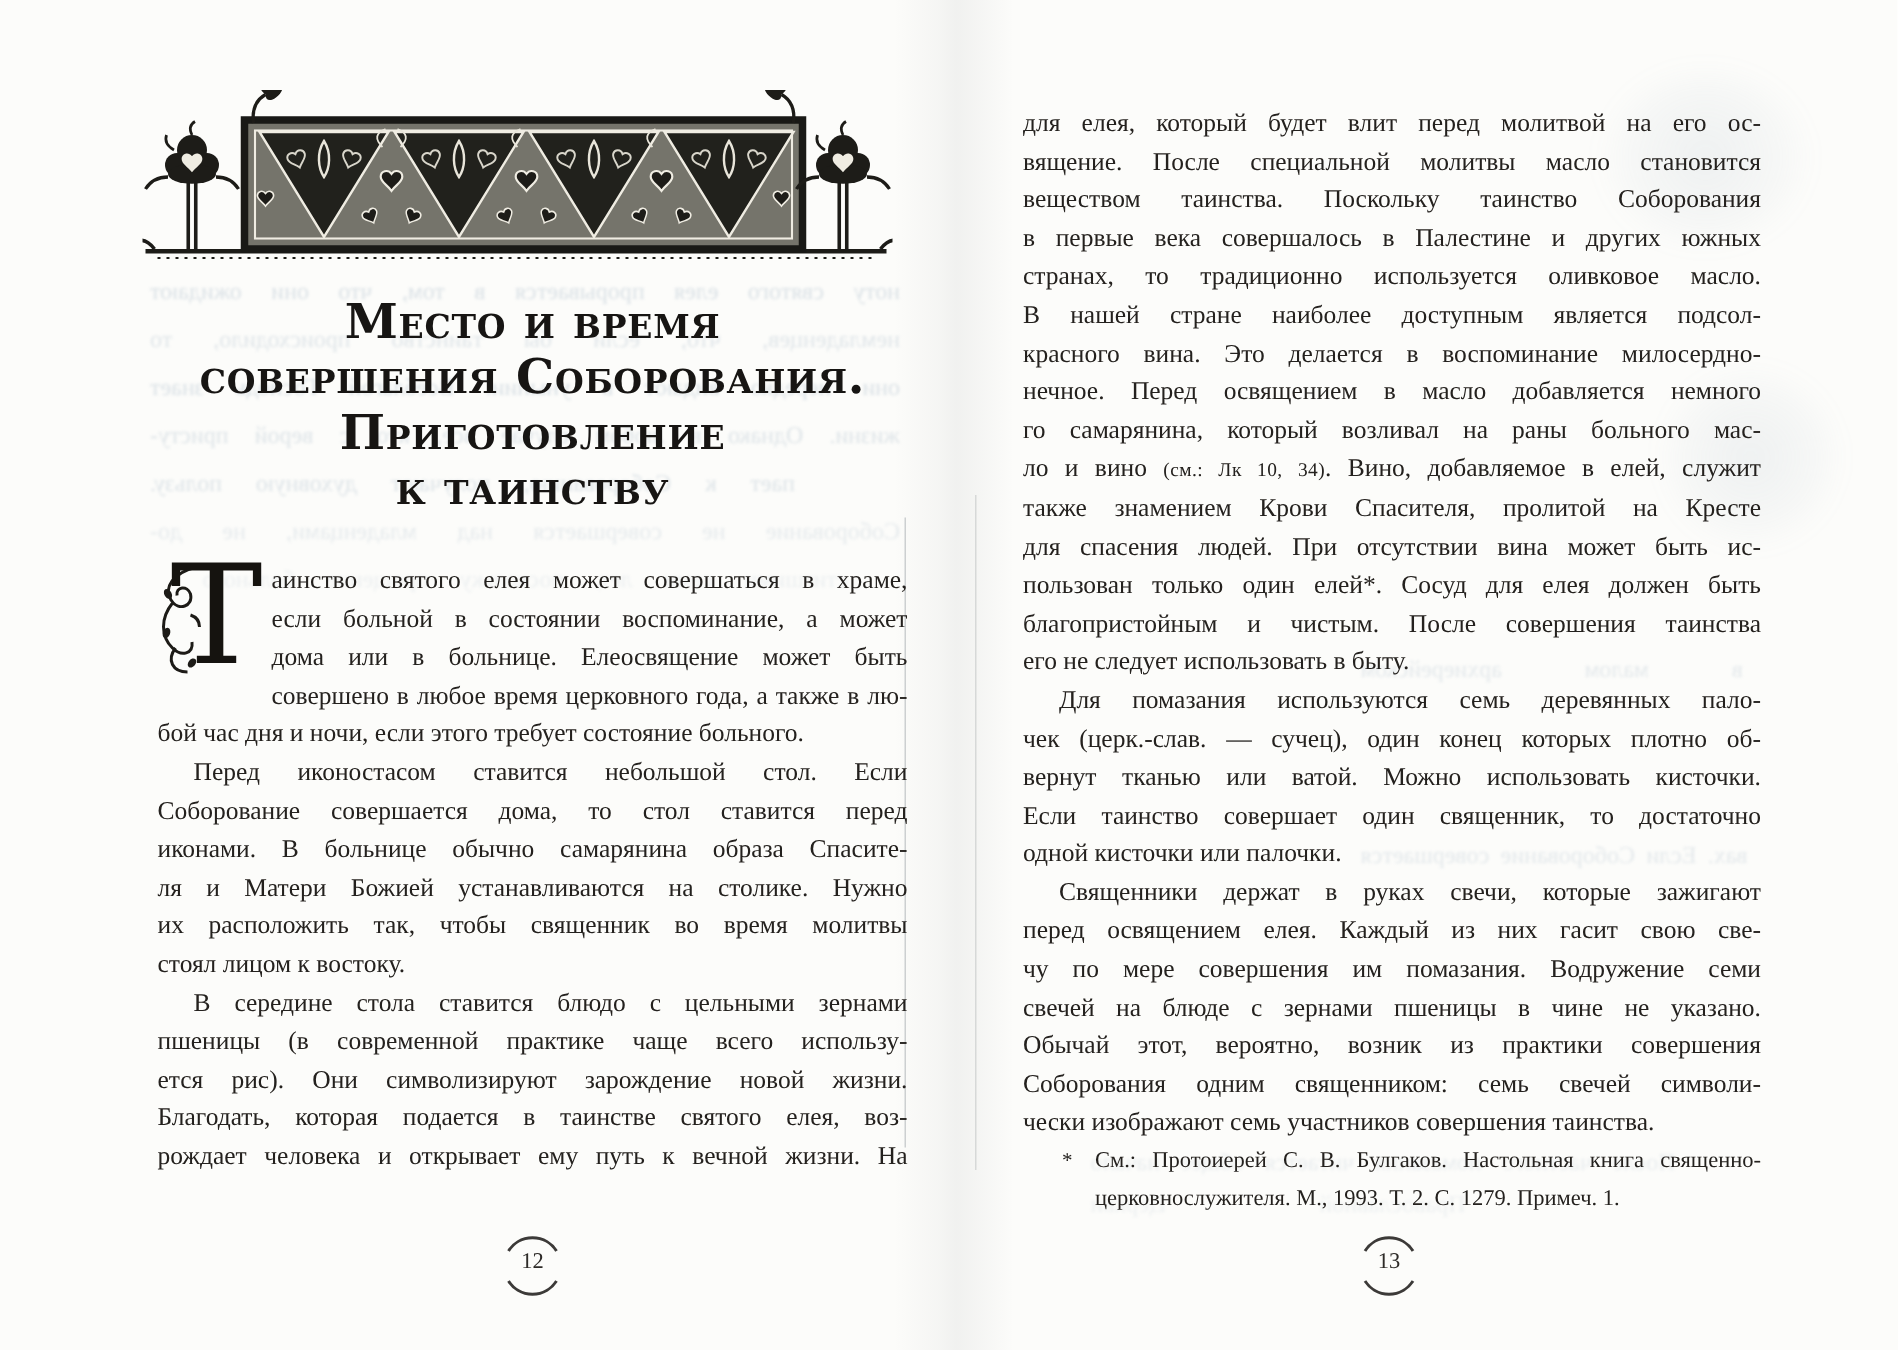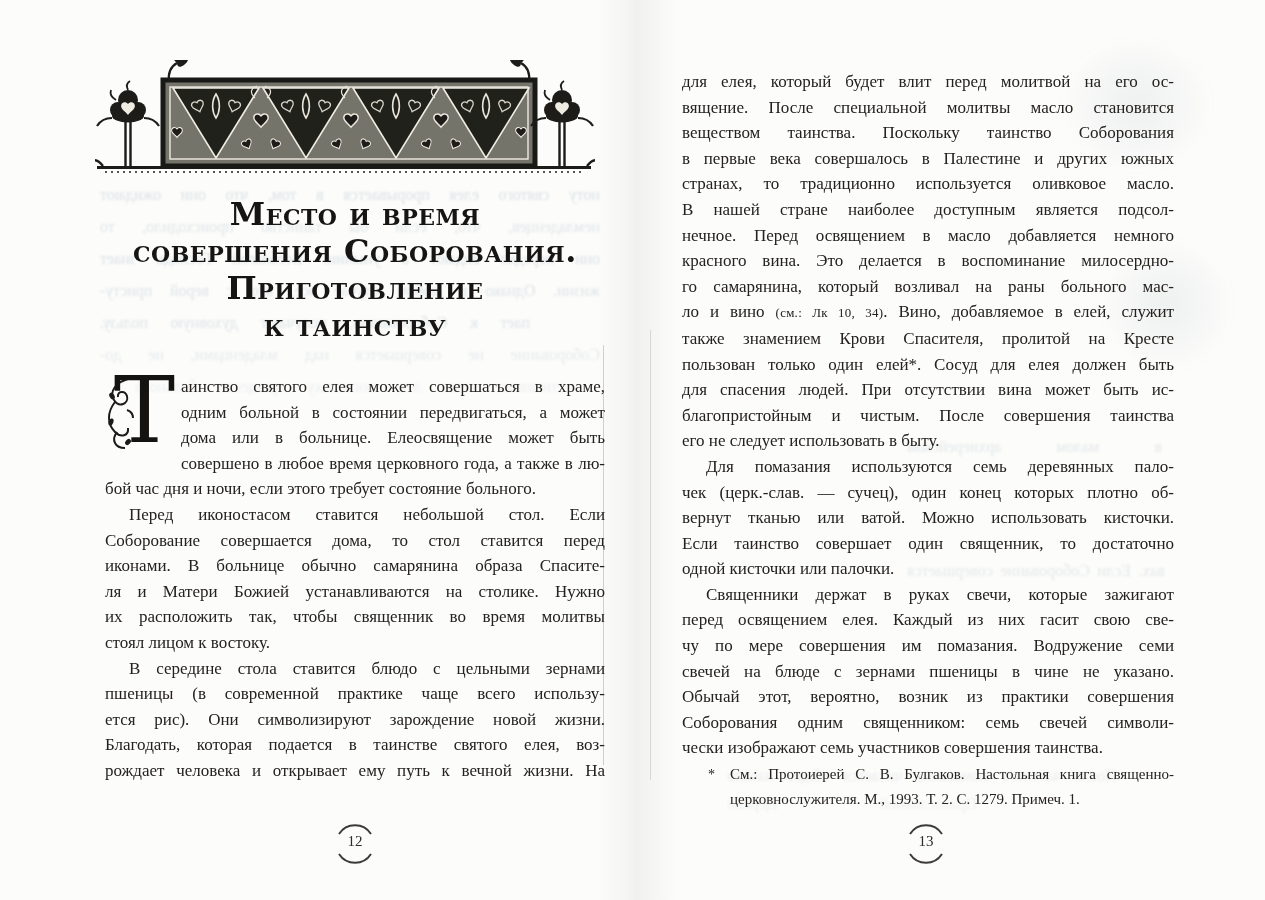--- a/index.html
+++ b/index.html
@@ -173,21 +173,21 @@
         <path d="M12,58 C6,66 10,74 20,74"></path>
         <path d="M22,36 q6,2 6,8"></path>
       </g>
       <ellipse cx="7" cy="22" rx="2.4" ry="3.6" transform="rotate(-30 7 22)" fill="#1d1b17"></ellipse>
       <ellipse cx="6" cy="48" rx="2.4" ry="3.6" transform="rotate(20 6 48)" fill="#1d1b17"></ellipse>
       <ellipse cx="23" cy="68" rx="2.4" ry="3.4" transform="rotate(40 23 68)" fill="#1d1b17"></ellipse>
     </svg>
     <span class="dc-letter">Т</span>
   </div>
           <div class="line">аинство святого елея может совершаться в храме,</div>
-          <div class="line">одним больной в состоянии передвигаться, а может</div>
+          <div class="line">если больной в состоянии воспоминание, а может</div>
           <div class="line">дома или в больнице. Елеосвящение может быть</div>
           <div class="line">совершено в любое время церковного года, а также в лю-</div>
           <div class="line last">бой час дня и ночи, если этого требует состояние больного.</div>
         </div>
         <div>
           <div class="line ind">Перед иконостасом ставится небольшой стол. Если</div>
           <div class="line">Соборование совершается дома, то стол ставится перед</div>
           <div class="line">иконами. В больнице обычно самарянина образа Спасите-</div>
           <div class="line">ля и Матери Божией устанавливаются на столике. Нужно</div>
           <div class="line">их расположить так, чтобы священник во время молитвы</div>
@@ -222,27 +222,27 @@
     <div class="blob" style="left:440px;top:250px;width:110px;height:110px;"></div>
 
     <div class="body" id="body-right">
         <div>
           <div class="line">для елея, который будет влит перед молитвой на его ос-</div>
           <div class="line">вящение. После специальной молитвы масло становится</div>
           <div class="line">веществом таинства. Поскольку таинство Соборования</div>
           <div class="line">в первые века совершалось в Палестине и других южных</div>
           <div class="line">странах, то традиционно используется оливковое масло.</div>
           <div class="line">В нашей стране наиболее доступным является подсол-</div>
+          <div class="line">красного вина. Это делается в воспоминание милосердно-</div>
           <div class="line">нечное. Перед освящением в масло добавляется немного</div>
-          <div class="line">красного вина. Это делается в воспоминание милосердно-</div>
           <div class="line">го самарянина, который возливал на раны больного мас-</div>
           <div class="line">ло и вино <span class="sm">(см.: Лк 10, 34)</span>. Вино, добавляемое в елей, служит</div>
           <div class="line">также знамением Крови Спасителя, пролитой на Кресте</div>
+          <div class="line">для спасения людей. При отсутствии вина может быть ис-</div>
           <div class="line">пользован только один елей*. Сосуд для елея должен быть</div>
-          <div class="line">для спасения людей. При отсутствии вина может быть ис-</div>
           <div class="line">благопристойным и чистым. После совершения таинства</div>
           <div class="line last">его не следует использовать в быту.</div>
         </div>
         <div>
           <div class="line ind">Для помазания используются семь деревянных пало-</div>
           <div class="line">чек (<span class="it">церк.-слав.</span> — сучец), один конец которых плотно об-</div>
           <div class="line">вернут тканью или ватой. Можно использовать кисточки.</div>
           <div class="line">Если таинство совершает один священник, то достаточно</div>
           <div class="line last">одной кисточки или палочки.</div>
         </div>

